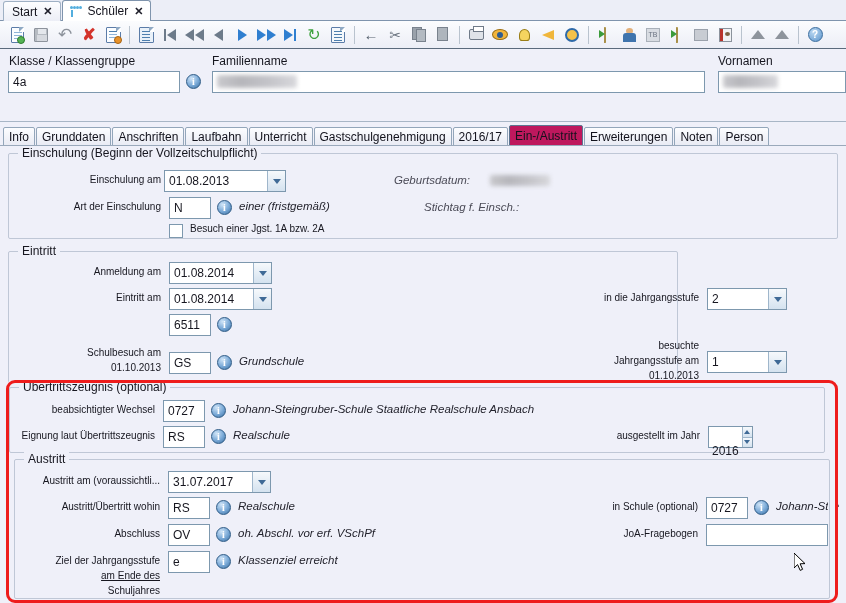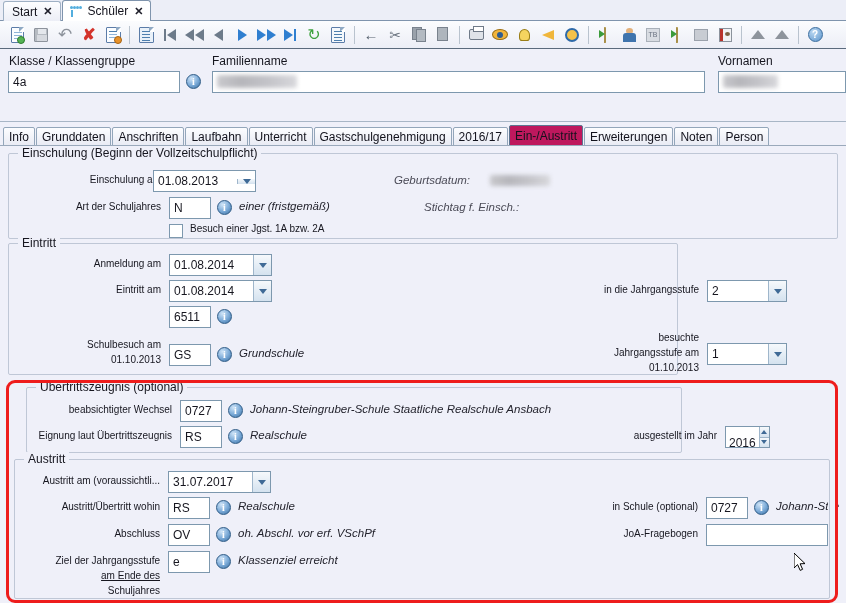--- a/index.html
+++ b/index.html
@@ -257,21 +257,21 @@
     display:flex;align-items:center;justify-content:center;
   }
   .chev {
     width:0;height:0;border-style:solid;border-width:5px 4px 0 4px;
     border-color:#3f6a96 transparent transparent transparent;
   }
   .spin {
     position:absolute; height:22px; border:1px solid #7d98ae; background:#fff;
     display:flex; align-items:stretch;
   }
-  .spin .val { flex:1; padding:8px 3px; font-size:12px; line-height:17px; }
+  .spin .val { flex:1; padding:16px 3px; font-size:12px; line-height:17px; }
   .spin .btns { width:14px; display:flex; flex-direction:column; }
   .chev-up { width:0;height:0;border-style:solid;border-width:0 3px 4px 3px;
              border-color:transparent transparent #3f6a96 transparent;}
   .chev-dn { width:0;height:0;border-style:solid;border-width:4px 3px 0 3px;
              border-color:#3f6a96 transparent transparent transparent;}
   .chk {
     position:absolute; width:14px;height:14px;
     background:#fff; border:1px solid #7d98ae;
   }
   .infow { position:absolute; }
@@ -528,44 +528,44 @@
       </div>
   </div>
   <div class="ptabline"></div>
 
   <div class="body">
 
     <div class="group" style="left:8px; top:7px; width:830px; height:86px;">
       <div class="gtitle">Einschulung (Beginn der Vollzeitschulpflicht)</div>
 
       <div class="flbl" style="left:0px; top:20px; width:152px;">Einschulung am</div>
-      <div class="combo" style="left:144px; top:16px; width:103px;align-items:center;">
+      <div class="combo" style="left:155px; top:16px; width:122px;">
         <span class="val">01.08.2013</span>
         <span class="arrowbtn">
             <span class="chev"></span>
           </span>
       </div>
 
-      <div class="flbl" style="left:0px; top:47px; width:152px;">Art der Schuljahres</div>
+      <div class="flbl" style="left:0px; top:47px; width:152px;">Art der Einschulung</div>
       <div class="tbox" style="left:160px; top:43px; width:42px;">N</div>
       <div class="infow" style="left:208px; top:46px;">
           <span class="infoicon">i</span>
         </div>
       <div class="ital" style="left:230px; top:46px;">einer (fristgemäß)</div>
 
       <div class="chk" style="left:160px; top:70px;"></div>
       <div class="flbl" style="left:181px; top:69px; text-align:left;">Besuch einer Jgst. 1A bzw. 2A</div>
 
       <div class="ital-dim" style="left:385px; top:20px;">Geburtsdatum:</div>
       <span class="redact" style="position:absolute;left:481px; top:21px; width:60px; height:11px;"></span>
 
       <div class="ital-dim" style="left:415px; top:47px;">Stichtag f. Einsch.:</div>
     </div>
 
-    <div class="group" style="left:8px; top:97px; width:670px; height:132px;">
+    <div class="group" style="left:8px; top:105px; width:670px; height:132px;">
       <div class="gtitle">Eintritt</div>
 
       <div class="flbl" style="left:0px; top:14px; width:152px;">Anmeldung am</div>
       <div class="combo" style="left:160px; top:10px; width:103px;">
         <span class="val">01.08.2014</span>
         <span class="arrowbtn">
             <span class="chev"></span>
           </span>
       </div>
 
@@ -604,21 +604,21 @@
       <div class="combo" style="left:698px; top:99px; width:80px;">
         <span class="val">1</span>
         <span class="arrowbtn">
             <span class="chev"></span>
           </span>
       </div>
     </div>
 
     <div class="whitecard" style="left:6px; top:234px; width:832px; height:223px;"></div>
 
-    <div class="group" style="left:26px; top:241px; width:656px; height:66px; z-index:6;">
+    <div class="group" style="left:9px; top:241px; width:816px; height:66px; z-index:6;">
       <div class="gtitle">Übertrittszeugnis (optional)</div>
 
       <div class="flbl" style="left:0px; top:16px; width:145px;">beabsichtigter Wechsel</div>
       <div class="tbox" style="left:153px; top:12px; width:42px;">0727</div>
       <div class="infow" style="left:201px; top:15px;">
           <span class="infoicon">i</span>
         </div>
       <div class="ital" style="left:223px; top:15px;">Johann-Steingruber-Schule Staatliche Realschule Ansbach</div>
 
       <div class="flbl" style="left:-6px; top:42px; width:151px;">Eignung laut Übertrittszeugnis</div>

